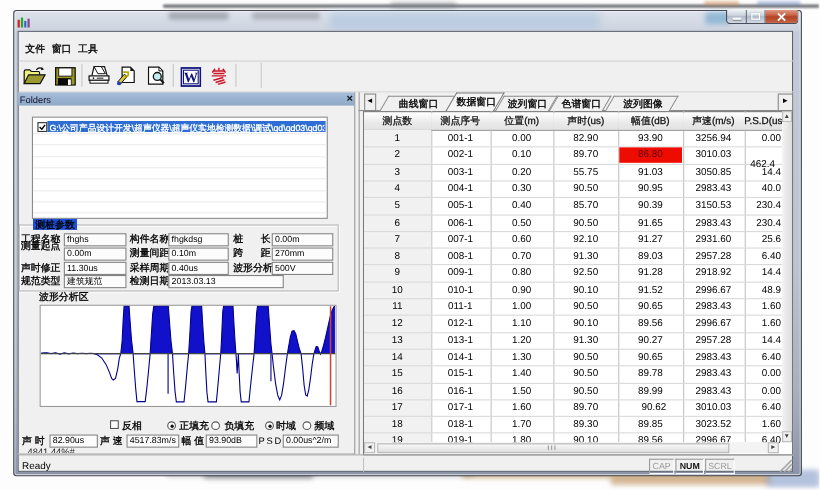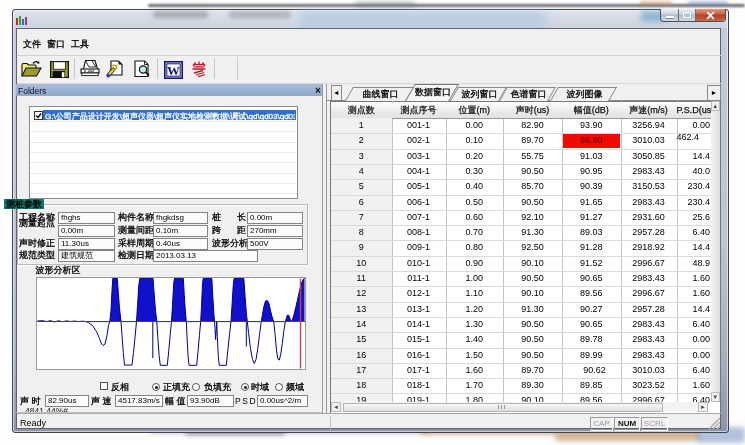--- a/index.html
+++ b/index.html
@@ -135,21 +135,21 @@
       <div style="position:absolute;left:0;top:24.3px;width:267px;height:1px;background:#ececec"></div>
       <div style="position:absolute;left:0;top:34.6px;width:267px;height:1px;background:#ececec"></div>
       <div style="position:absolute;left:0;top:44.9px;width:267px;height:1px;background:#ececec"></div>
       <div style="position:absolute;left:0;top:55.2px;width:267px;height:1px;background:#ececec"></div>
       <div style="position:absolute;left:0;top:65.5px;width:267px;height:1px;background:#ececec"></div>
       <div style="position:absolute;left:0;top:75.8px;width:267px;height:1px;background:#ececec"></div>
       <div style="position:absolute;left:0;top:86.1px;width:267px;height:1px;background:#ececec"></div>
  </div>
 
  <div style="position:absolute;left:17px;top:204px;width:289px;height:59px;border:1px solid #b9b9b9;box-shadow:inset 1px 1px 0 #fff,1px 1px 0 #fff"></div>
- <div class="lb" style="left:4px;top:199px;background:#0f766e;padding:0 2px">测桩参数</div>
+ <div class="lb" style="left:30px;top:199px;background:#1d4ed8;padding:0 2px">测桩参数</div>
  <div class="lb" style="left:19px;top:211.5px">工程名称</div>
 <div class="ibx" style="left:58px;top:211.5px;width:53px">fhghs</div>
 <div class="lb" style="left:118px;top:211.5px">构件名称</div>
 <div class="ibx" style="left:153px;top:211.5px;width:51px">fhgkdsg</div>
 <div class="lb" style="left:212px;top:211.5px">桩</div>
 <div class="lb" style="left:237px;top:211.5px">长</div>
 <div class="ibx" style="left:247px;top:211.5px;width:52px">0.00m</div>
 <div class="lb" style="left:19px;top:218px">测量起点</div>
 <div class="ibx" style="left:58px;top:224.5px;width:53px">0.00m</div>
 <div class="lb" style="left:118px;top:224.5px">测量间距</div>
@@ -263,21 +263,21 @@
 <div class="td" style="left:503px;top:118.0px;width:59px">82.90</div>
 <div class="td" style="left:562px;top:118.0px;width:58.5px">93.90</div>
 <div class="td" style="left:620.5px;top:118.0px;width:56.0px">3256.94</div>
 <div class="td" style="left:676.5px;top:118.0px;width:33.5px;text-align:right">0.00</div>
 <div class="td" style="left:331px;top:133.3px;width:60.5px">2</div>
 <div class="td" style="left:391.5px;top:133.3px;width:54.0px">002-1</div>
 <div class="td" style="left:445.5px;top:133.3px;width:57.5px">0.10</div>
 <div class="td" style="left:503px;top:133.3px;width:59px">89.70</div>
 <div class="td red" style="left:562px;top:133.3px;width:58.5px">86.80</div>
 <div class="td" style="left:620.5px;top:133.3px;width:56.0px">3010.03</div>
-<div class="td" style="left:676.5px;top:130px;width:33.5px;text-align:left">462.4</div>
+<div class="td" style="left:676.5px;top:142px;width:33.5px;text-align:center">462.4</div>
 <div class="td" style="left:331px;top:148.6px;width:60.5px">3</div>
 <div class="td" style="left:391.5px;top:148.6px;width:54.0px">003-1</div>
 <div class="td" style="left:445.5px;top:148.6px;width:57.5px">0.20</div>
 <div class="td" style="left:503px;top:148.6px;width:59px">55.75</div>
 <div class="td" style="left:562px;top:148.6px;width:58.5px">91.03</div>
 <div class="td" style="left:620.5px;top:148.6px;width:56.0px">3050.85</div>
 <div class="td" style="left:676.5px;top:148.6px;width:33.5px;text-align:right">14.4</div>
 <div class="td" style="left:331px;top:163.9px;width:60.5px">4</div>
 <div class="td" style="left:391.5px;top:163.9px;width:54.0px">004-1</div>
 <div class="td" style="left:445.5px;top:163.9px;width:57.5px">0.30</div>

